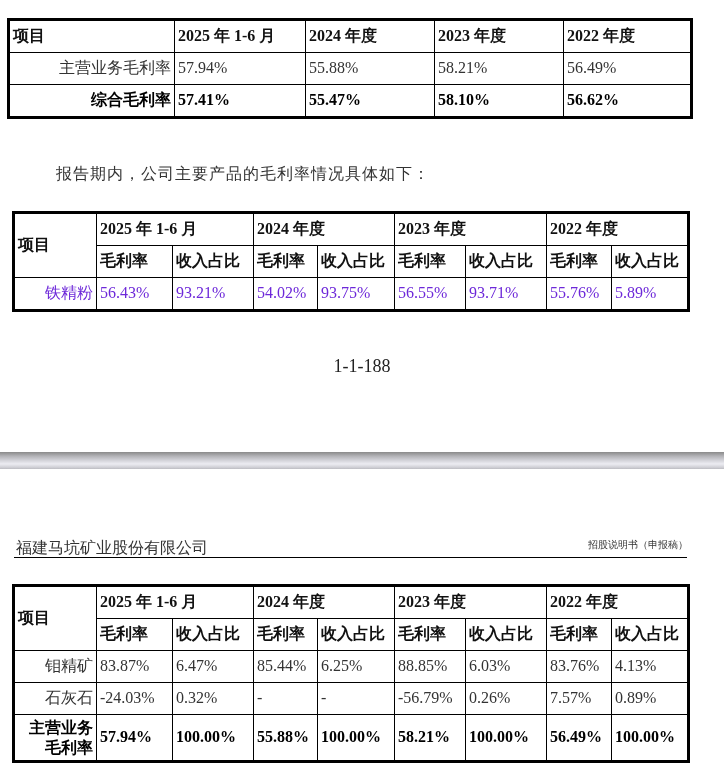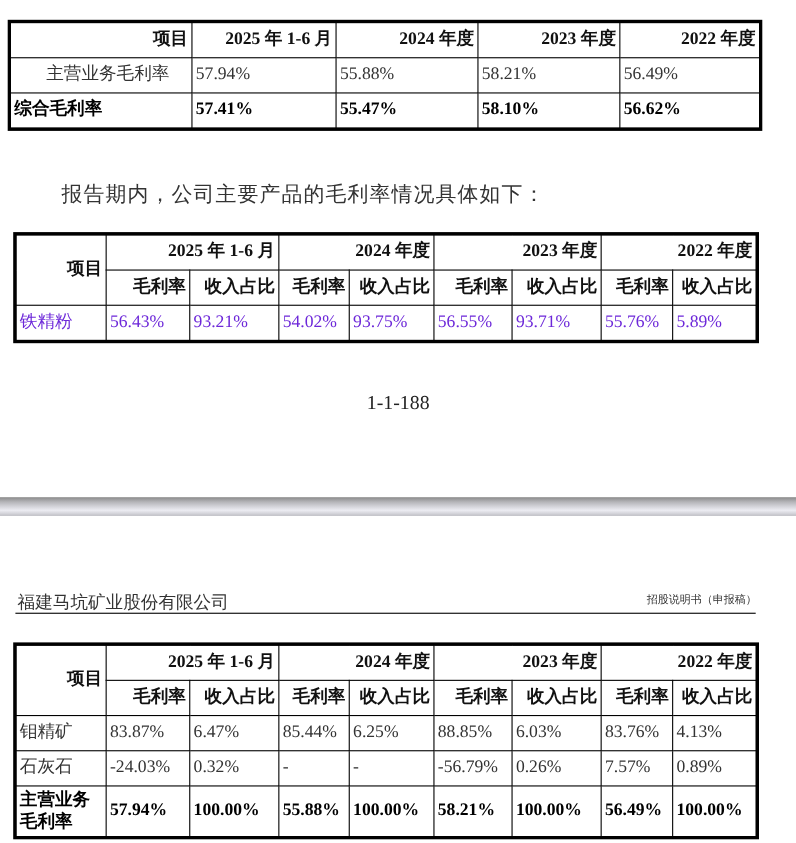--- a/index.html
+++ b/index.html
@@ -1,33 +1,33 @@
 <!DOCTYPE html>
 <html><head>
 <meta charset="utf-8">
 <style>
   * { box-sizing: border-box; margin: 0; padding: 0; }
   html, body { width: 724px; height: 766px; background: #ffffff; overflow: hidden; }
   body { position: relative; font-family: "Liberation Serif", "DejaVu Serif", serif; color: #111; }
 
   table { border-collapse: collapse; position: absolute; table-layout: fixed; }
   td, th { border: 1px solid #000; font-size: 16px; line-height: 1.15; padding: 0 3px; white-space: nowrap; }
-  th { font-weight: bold; text-align: right; }
+  th { font-weight: bold; text-align: left; }
   td.num { }
-  td.lbl { text-align: left; color: #333; }
-  td.lbl-left { text-align: center; color: #333; padding-left: 15px; margin-left: 38px; }
+  td.lbl { text-align: right; color: #333; }
+  td.lbl-left { text-align: right; color: #333; padding-left: 15px; margin-left: 38px; }
   tr.bold td { font-weight: bold; color: #000; }
   .outer { outline: 3px solid #000; outline-offset: -1px; }
 
   #t1 { left: 9px; top: 20px; width: 681px; }
   #t1 th, #t1 td { height: 32px; }
   #t1 td { color: #333; }
   #t1 tr.bold td { color: #000; }
 
-  .para { position: absolute; left: 56px; top: 164px; font-size: 19px; color: #333; letter-spacing: 1px; font-family: Liberation Mono, monospace; }
+  .para { position: absolute; left: 56px; top: 164px; font-size: 16px; color: #333; letter-spacing: 1px; font-family: Liberation Mono, monospace; }
 
   #t2 { left: 14px; top: 213px; width: 672px; }
   #t2 th, #t2 td { height: 32px; }
   #t2 td { color: #6d28d9; }
 
   .pageno { position: absolute; left: 0; width: 724px; top: 356px; text-align: center; font-size: 18px; color: #222; }
 
   .divider { position: absolute; left: 0; top: 452px; width: 724px; height: 17px;
     background: linear-gradient(to bottom, #8a8a8a 0%, #b4b4b8 25%, #d4d4da 50%, #ececf2 70%, #d0d0d6 90%, #bcbcc2 100%); }
 

